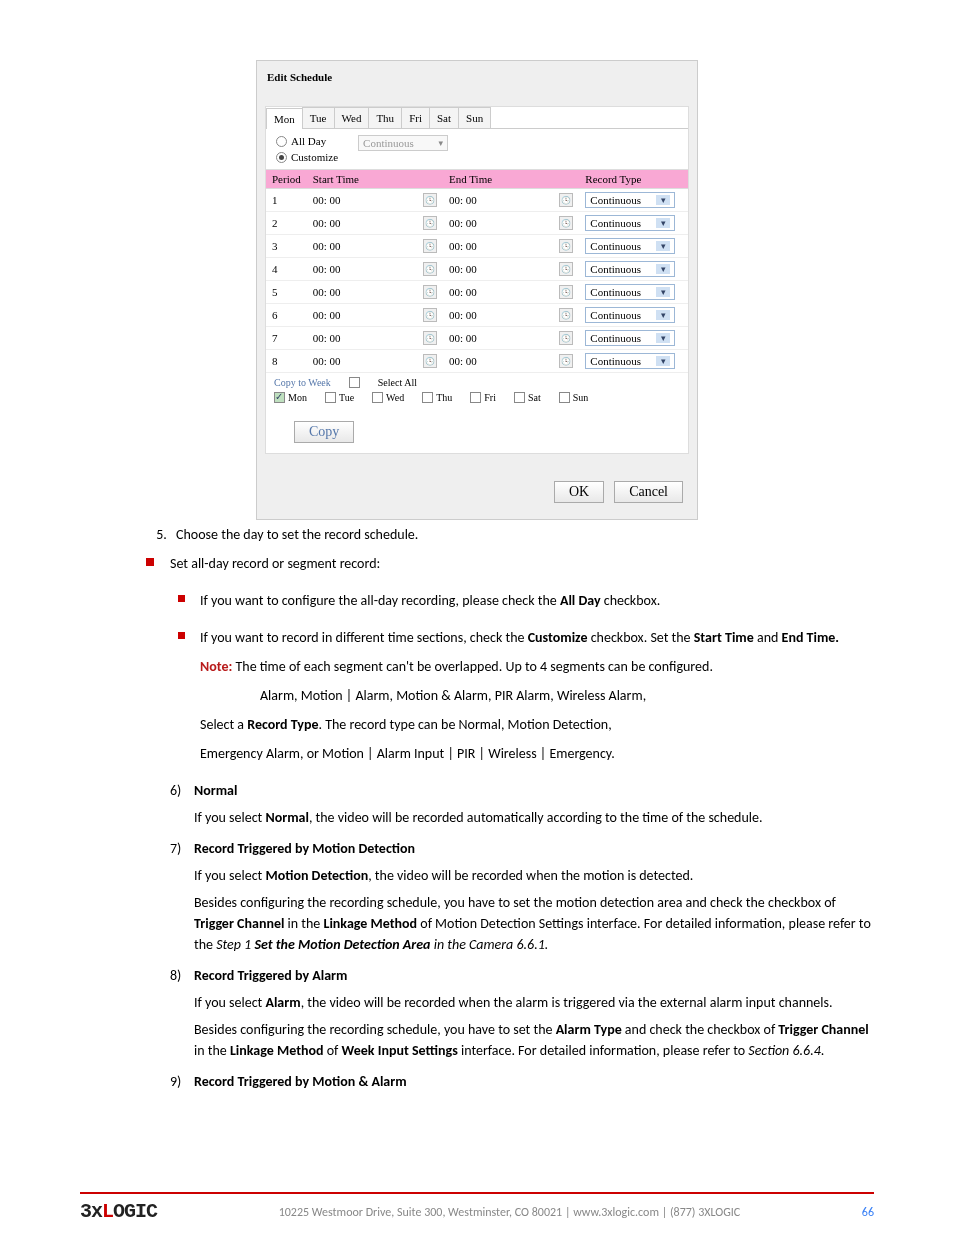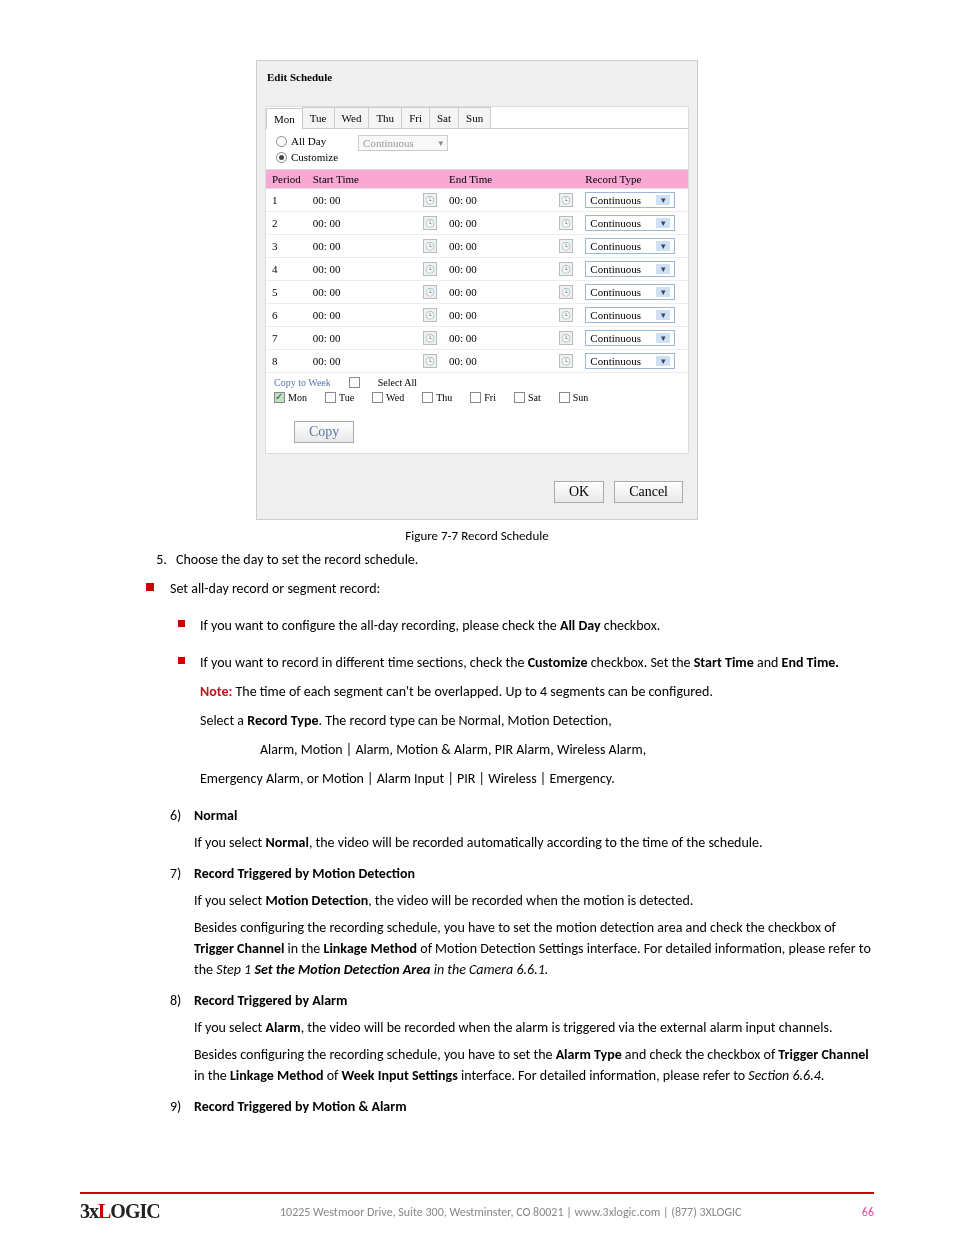--- a/index.html
+++ b/index.html
@@ -104,23 +104,23 @@
   b { font-weight: bold; }
   i { font-style: italic; }
   .sub-steps { margin: 0 0 0 90px; padding: 0; font-size: 14px; line-height: 1.5; list-style: none; }
   .sub-steps > li { margin: 10px 0; position: relative; padding-left: 24px; }
   .sub-steps > li > .num { position: absolute; left: 0; }
   .sub-steps .body { margin: 6px 0 0 0; }
 
   .footer {
     position: absolute; bottom: 12px; left: 80px; right: 80px; border-top: 2px solid #c00; padding-top: 6px; display: flex; align-items: center; justify-content: space-between; font-size: 12px; color: #888;
   }
-  .logo { font-weight: 800; font-size: 20px; color: #222; letter-spacing: -1px; font-family: Liberation Serif, serif; }
+  .logo { font-weight: 800; font-size: 20px; color: #222; letter-spacing: -1px; font-family: Liberation Mono, monospace; }
   .logo .x { color: #c00; }
-  .pagenum { color: #ec4899; }
+  .pagenum { color: #3b82f6; }
 </style>
 </head>
 <body>
 
 <div class="page">
 
 
   <div class="dialog">
     <div class="dlg-title">Edit Schedule</div>
     <div class="dlg-inner">
@@ -370,44 +370,40 @@
           </span>
           <span class="btn" style="margin-left: 20px;">Copy</span>
         </div>
     </div>
     <div class="btn-row">
       <span class="btn">OK</span>
       <span class="btn">Cancel</span>
     </div>
   </div>
 
-  <div class="caption">
-    <span class="fig">Figure 7-7</span>
-    <span>Record Schedule</span>
-  </div>
 
   <ol class="steps" start="5">
     <li><span>Choose the day to set the record schedule.</span></li>
   </ol>
 
   <div class="sq-bullet-row">
     <span>Set all-day record or segment record:</span>
     <ul class="inner-list">
       <li>
         <span>If you want to configure the all-day recording, please check the </span><b>All Day</b><span> checkbox.</span>
       </li>
       <li>
         <span>If you want to record in different time sections, check the </span><b>Customize</b><span> checkbox. Set the </span><b>Start Time</b><span> and </span><b>End Time.</b>
         <div class="para2">
           <span class="red">Note:</span><span> The time of each segment can't be overlapped. Up to 4 segments can be configured.</span>
         </div>
+        <div class="para2 indent-more">Alarm, Motion | Alarm, Motion &amp; Alarm, PIR Alarm, Wireless Alarm,</div>
         <div class="para2">
           <span>Select a </span><b>Record Type</b><span>. The record type can be Normal, Motion Detection,</span>
         </div>
-        <div class="para2 indent-more">Alarm, Motion | Alarm, Motion &amp; Alarm, PIR Alarm, Wireless Alarm,</div>
         <div class="para2">Emergency Alarm, or Motion | Alarm Input | PIR | Wireless | Emergency.</div>
       </li>
     </ul>
   </div>
 
   <ul class="sub-steps">
     <li>
       <span class="num">6)</span><b>Normal</b>
       <div class="body"><span>If you select </span><b>Normal</b><span>, the video will be recorded automatically according to the time of the schedule.</span></div>
     </li>

